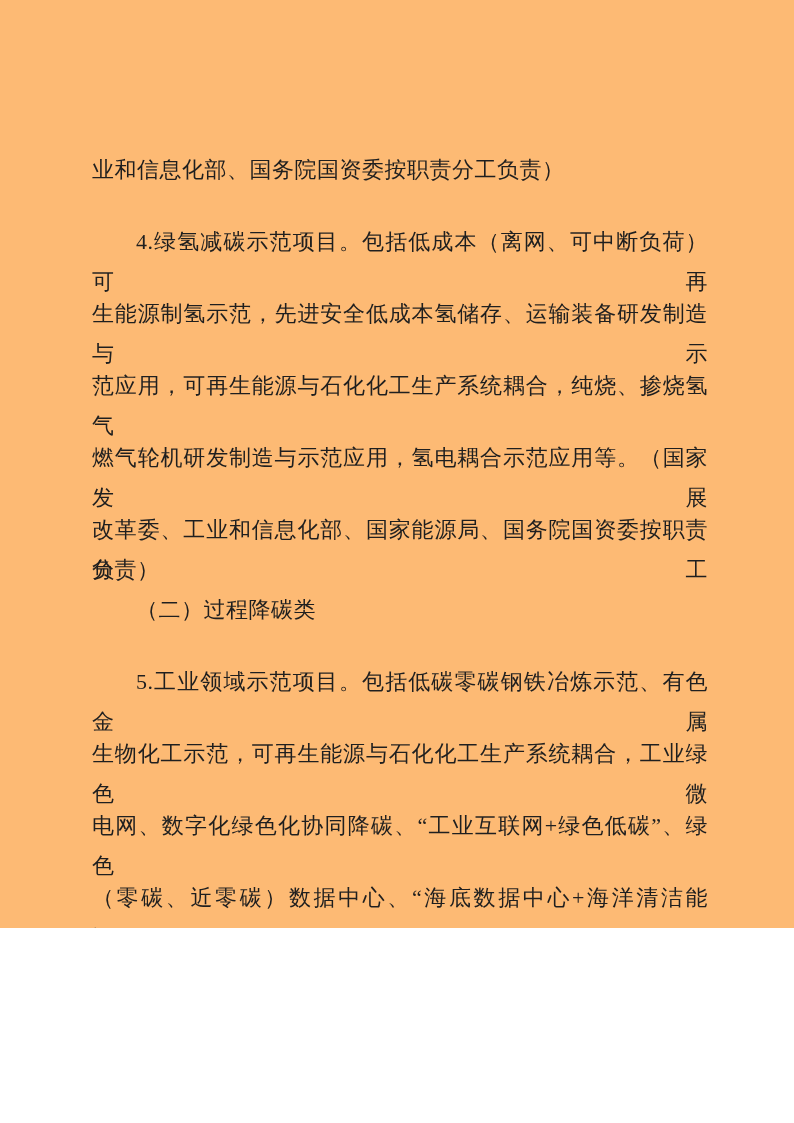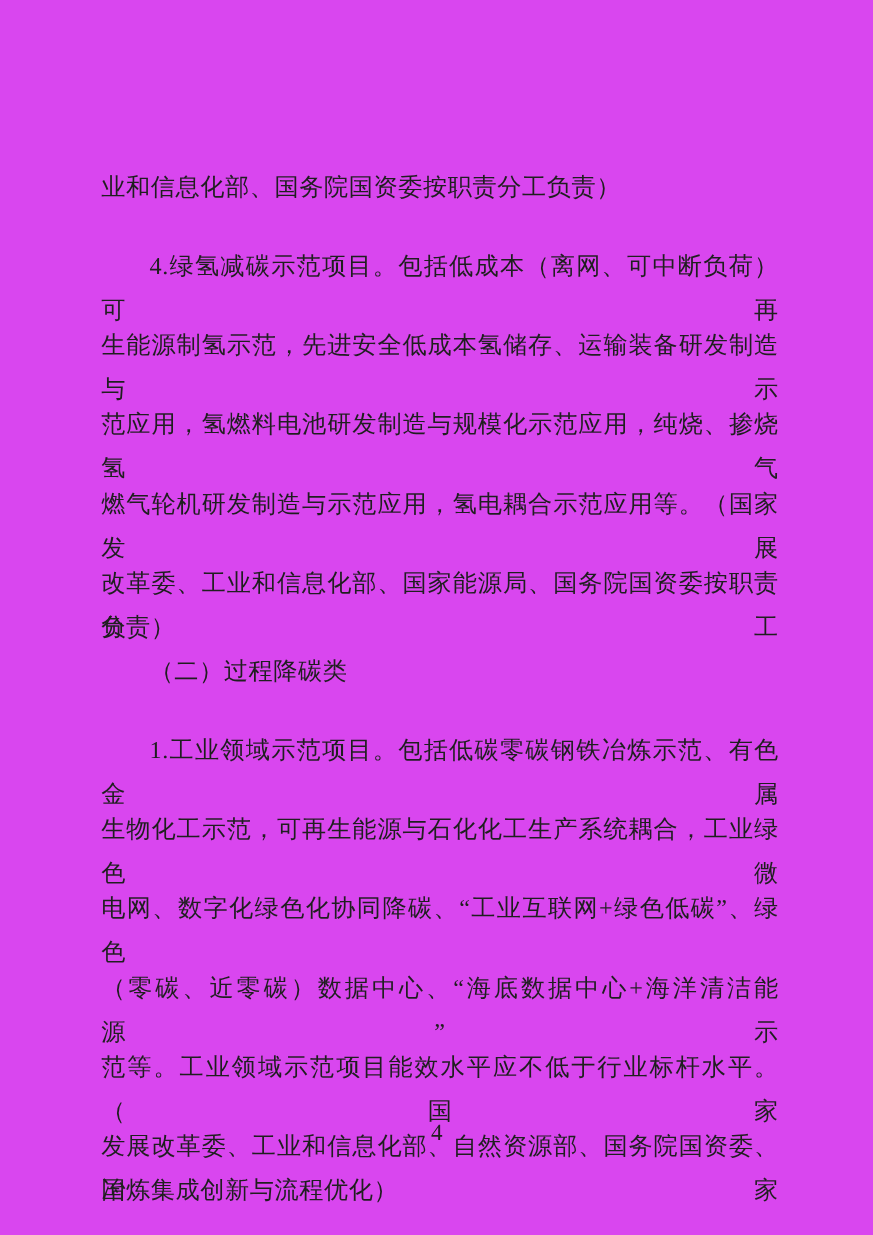--- a/index.html
+++ b/index.html
@@ -3,22 +3,22 @@
 <meta charset="utf-8">
 <style>
   html, body {
     margin: 0;
     padding: 0;
     background: #ffffff;
   }
   .page {
     position: relative;
     width: 794px;
-    height: 1123px;
-    background: #d946ef;
+    height: 928px;
+    background: #fdba74;
     overflow: hidden;
     font-family: "Liberation Serif", "DejaVu Serif", serif;
     color: #1f1f1f;
   }
   .doc-body {
     position: absolute;
     left: 92px;
     top: 150px;
     width: 616px;
   }
@@ -51,26 +51,26 @@
   }
 </style>
 </head>
 <body>
 
 <div class="page">
   <div class="doc-body">
       <div class="line">业和信息化部、国务院国资委按职责分工负责）</div>
       <div class="line indent justify">4.绿氢减碳示范项目。包括低成本（离网、可中断负荷）可再</div>
       <div class="line justify">生能源制氢示范，先进安全低成本氢储存、运输装备研发制造与示</div>
-      <div class="line justify">范应用，氢燃料电池研发制造与规模化示范应用，纯烧、掺烧氢气</div>
+      <div class="line justify">范应用，可再生能源与石化化工生产系统耦合，纯烧、掺烧氢气</div>
       <div class="line justify">燃气轮机研发制造与示范应用，氢电耦合示范应用等。（国家发展</div>
       <div class="line justify">改革委、工业和信息化部、国家能源局、国务院国资委按职责分工</div>
       <div class="line">负责）</div>
       <div class="line indent">（二）过程降碳类</div>
-      <div class="line indent justify">1.工业领域示范项目。包括低碳零碳钢铁冶炼示范、有色金属</div>
+      <div class="line indent justify">5.工业领域示范项目。包括低碳零碳钢铁冶炼示范、有色金属</div>
       <div class="line justify">生物化工示范，可再生能源与石化化工生产系统耦合，工业绿色微</div>
       <div class="line justify">电网、数字化绿色化协同降碳、“工业互联网+绿色低碳”、绿色</div>
       <div class="line justify">（零碳、近零碳）数据中心、“海底数据中心+海洋清洁能源”示</div>
       <div class="line justify">范等。工业领域示范项目能效水平应不低于行业标杆水平。（国家</div>
       <div class="line justify">发展改革委、工业和信息化部、自然资源部、国务院国资委、国家</div>
       <div class="line">冶炼集成创新与流程优化）</div>
       <div class="line justify">示范，既有建筑节能改造示范、公共基础设施近零碳排放改造示范、</div>
       <div class="line justify">供热计量改造示范，高效热泵研发制造与示范应用，新型胶凝材料、</div>
       <div class="line justify">低碳混凝土、先进生物基建材等低碳零碳新型建材研发生产与示范</div>
       <div class="line justify">应用等。（住房城乡建设部、国家发展改革委、工业和信息化部、</div>

